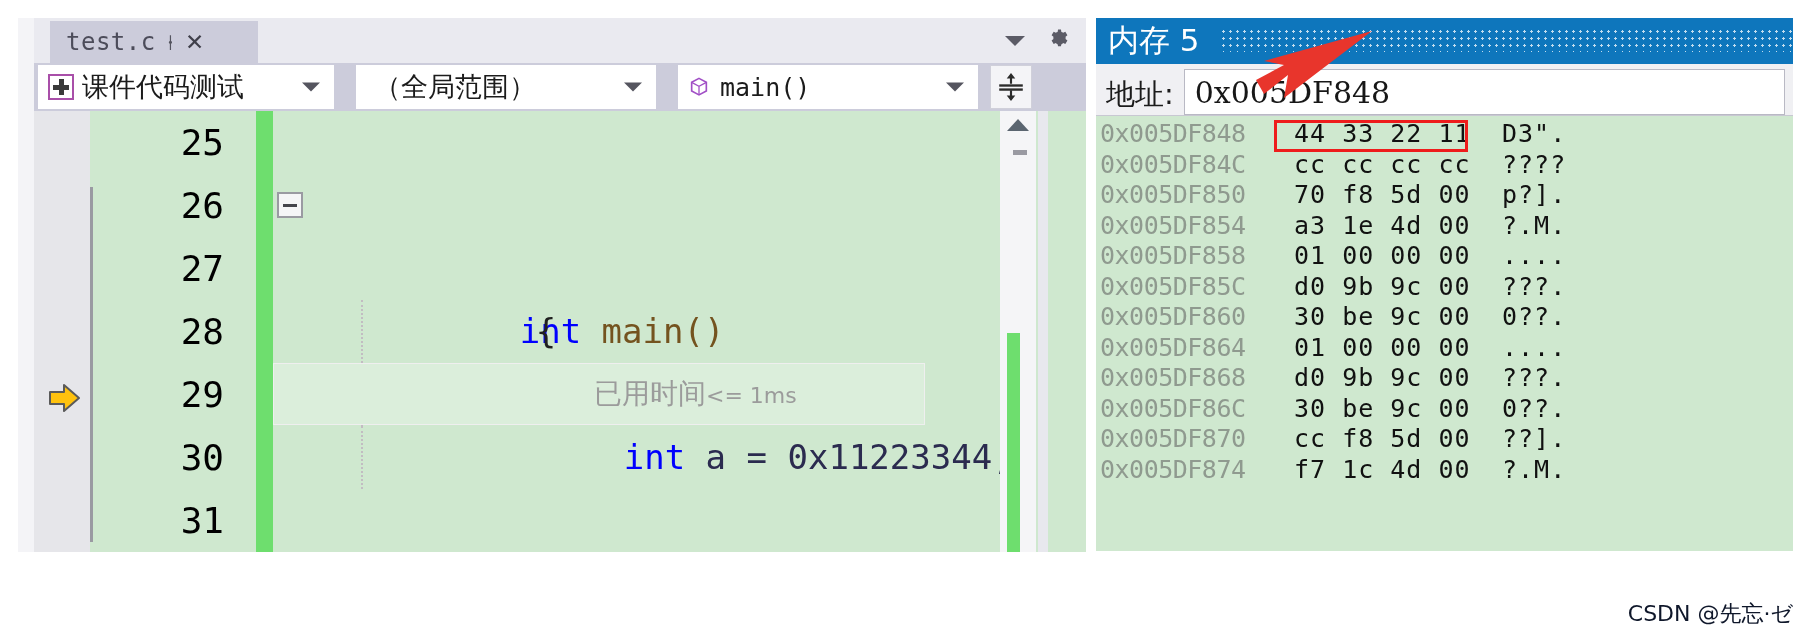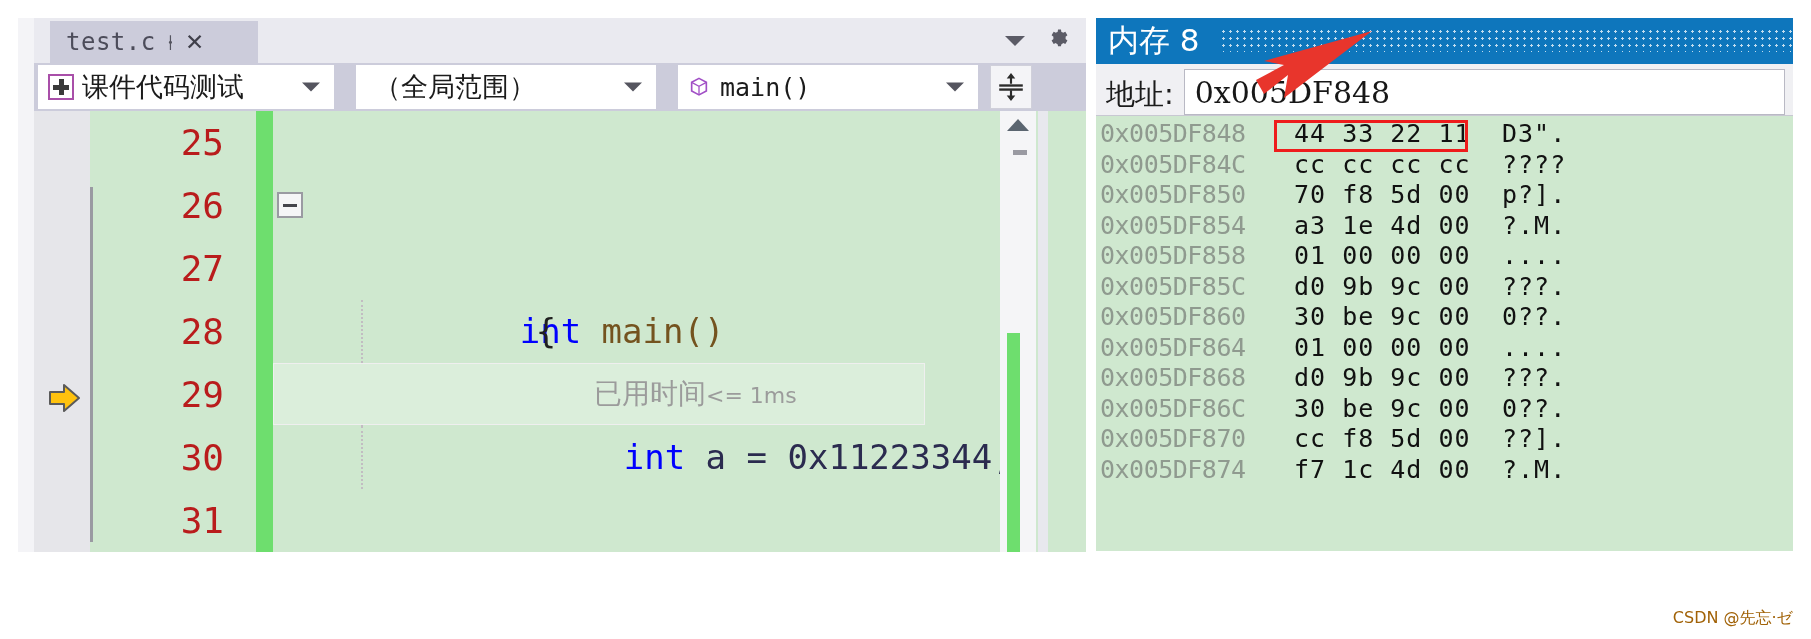--- a/index.html
+++ b/index.html
@@ -125,21 +125,21 @@
     position: absolute; left: 0; top: 0; width: 56px; height: 441px;
     background: #e6e6ea;
   }
   #line-numbers {
     position: absolute; left: 56px; top: 0; width: 158px; height: 441px;
   }
   .lnum {
     height: 63px; line-height: 63px;
     text-align: right; padding-right: 24px;
     font-family: "DejaVu Sans Mono", monospace;
-    font-size: 36px; color: #b91c1c;
+    font-size: 36px; color: #000000;
   }
   #change-bar {
     position: absolute; left: 222px; top: 0; width: 17px; height: 441px;
     background: #6ede6e;
   }
   #code-lines {
     position: absolute; left: 239px; top: 0; right: 0; height: 441px;
   }
   .cline {
     height: 63px; line-height: 63px;
@@ -291,21 +291,21 @@
   
   #red-arrow {
     position: absolute; left: 1248px; top: 28px;
     width: 130px; height: 80px;
     pointer-events: none;
   }
 
   
   #watermark {
     position: absolute; right: 18px; bottom: 10px;
-    font-size: 16px; color: #a16207;
+    font-size: 22px; color: #0f172a;
     font-family: "DejaVu Sans", "Liberation Sans", sans-serif;
   }
 </style>
 </head>
 <body>
 
 <div id="root">
 
   <div id="editor-window">
 
@@ -427,21 +427,21 @@
     <div id="vscroll">
       <div id="vscroll-up"></div>
       <div id="vscroll-dash"></div>
       <div id="vscroll-green"></div>
     </div>
   </div>
 
   <div id="memory-window">
 
     <div id="mem-title-bar">
-      <span id="mem-title-text">内存 8</span>
+      <span id="mem-title-text">内存 5</span>
       <span id="mem-title-dots"></span>
     </div>
 
     <div id="mem-addr-bar">
       <span id="mem-addr-label">地址:</span>
       <span id="mem-addr-input">0x005DF848</span>
     </div>
 
     <div id="mem-rows">
       <div class="mem-row">

